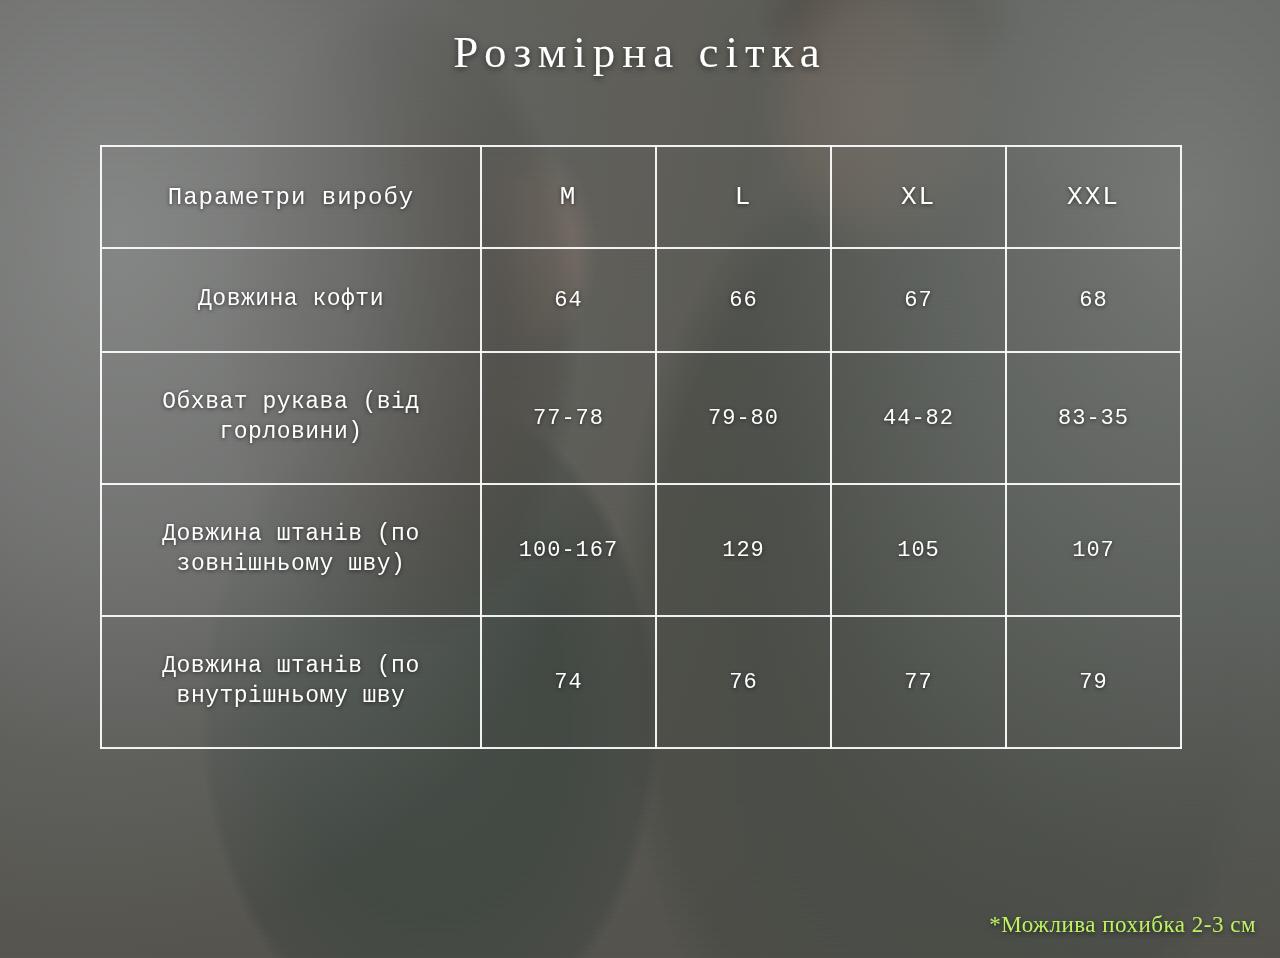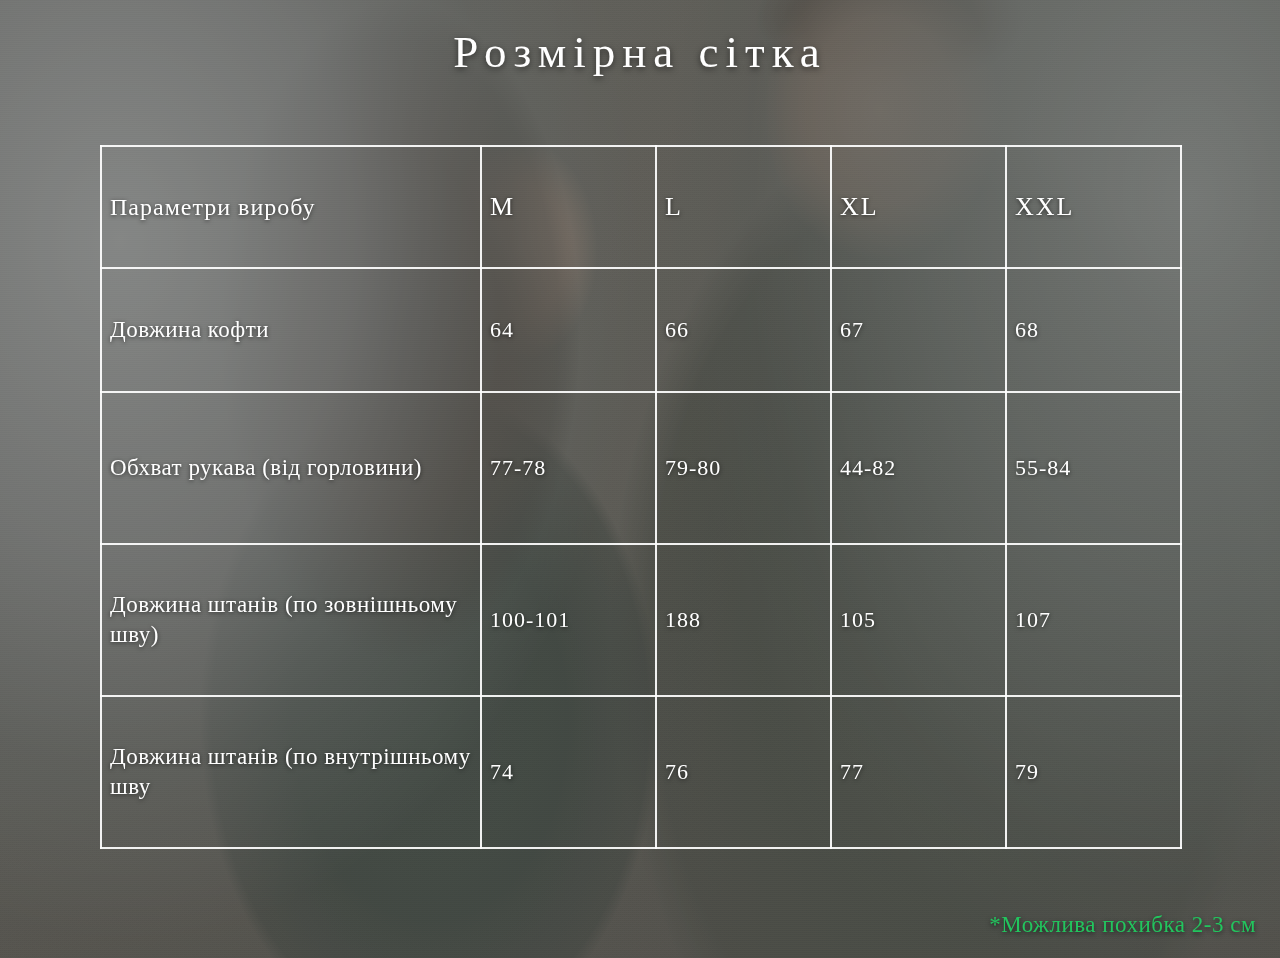--- a/index.html
+++ b/index.html
@@ -90,24 +90,26 @@
     position: absolute;
     left: 100px;
     top: 145px;
     width: 1080px;
     border-collapse: collapse;
     color: #ffffff;
     table-layout: fixed;
   }
   .size-table td, .size-table th {
     border: 2px solid rgba(255,255,255,0.92);
+    text-align: center;
     vertical-align: middle;
     font-weight: 400;
     text-shadow: 0 1px 4px rgba(0,0,0,0.6);
-    padding: 16px 8px;
+    padding: 6px 8px;
+    font-family: Liberation Mono, monospace;
   }
   .size-table col.param { width: 380px; }
   .size-table col.size { width: 175px; }
 
   .hdr-param {
     font-size: 24px;
     letter-spacing: 1px;
   }
   .hdr-size {
     font-size: 26px;
@@ -127,21 +129,21 @@
   tr.r-2 td { height: 90px; }
   tr.r-3 td { height: 118px; }
   tr.r-4 td { height: 90px; }
   tr.r-5 td { height: 118px; }
   tr.r-6 td { height: 118px; }
 
   .footnote {
     position: absolute;
     right: 24px;
     bottom: 20px;
-    color: #22c55e;
+    color: #bef264;
     font-size: 23px;
     letter-spacing: 0.5px;
     text-shadow: 0 2px 5px rgba(0,0,0,0.6);
   }
 </style>
 </head>
 <body>
 
 <div class="canvas">
 
@@ -177,28 +179,28 @@
         <td class="row-value">66</td>
         <td class="row-value">67</td>
         <td class="row-value">68</td>
       </tr>
 
       <tr class="r-3">
         <td class="row-label">Обхват рукава (від горловини)</td>
         <td class="row-value">77-78</td>
         <td class="row-value">79-80</td>
         <td class="row-value">44-82</td>
-        <td class="row-value">55-84</td>
+        <td class="row-value">83-35</td>
       </tr>
 
 
       <tr class="r-5">
         <td class="row-label">Довжина штанів (по зовнішньому шву)</td>
-        <td class="row-value">100-101</td>
-        <td class="row-value">188</td>
+        <td class="row-value">100-167</td>
+        <td class="row-value">129</td>
         <td class="row-value">105</td>
         <td class="row-value">107</td>
       </tr>
 
       <tr class="r-6">
         <td class="row-label">Довжина штанів (по внутрішньому шву</td>
         <td class="row-value">74</td>
         <td class="row-value">76</td>
         <td class="row-value">77</td>
         <td class="row-value">79</td>

